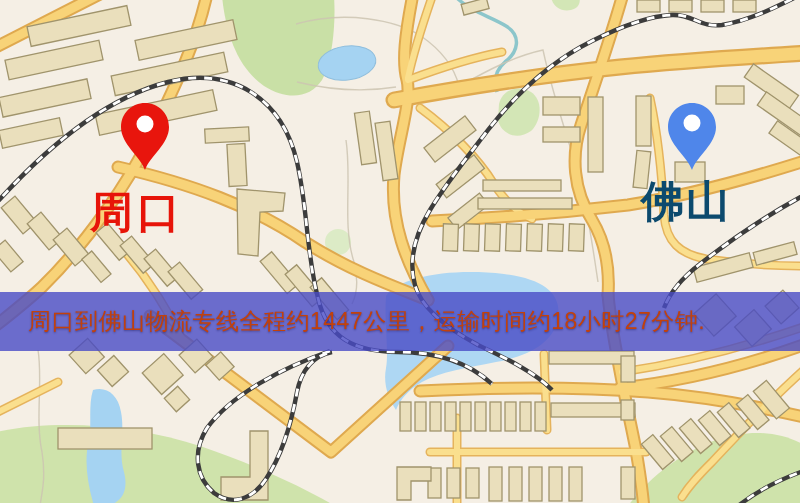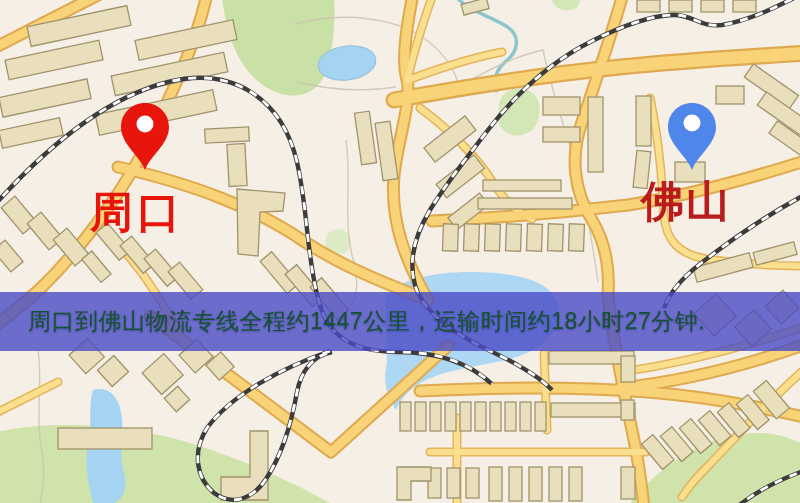--- a/index.html
+++ b/index.html
@@ -23,26 +23,26 @@
   .b{fill:#eadfbc;stroke:#a0946c;stroke-width:1.3;}
   
   .ct{fill:none;stroke:#ccc4b2;stroke-width:1.4;opacity:.85;}
   .banner{
     position:absolute;left:0;right:0;top:292px;height:59px;
     background:rgba(73,75,197,0.8);
     display:flex;align-items:center;
     padding:0 10px 0 28px;box-sizing:border-box;
   }
   .banner span{
-    color:#14532d;font-size:23px;letter-spacing:.5px;white-space:nowrap;
+    color:#c2410c;font-size:23px;letter-spacing:.5px;white-space:nowrap;
     text-shadow:0 1px 2px rgba(20,20,80,.45);
   }
   .city-label{position:absolute;font-size:43px;font-weight:bold;white-space:nowrap;}
   .city-label.origin{left:90px;top:172px;color:#e71409;letter-spacing:4px;margin-top:12px;}
-  .city-label.dest{left:641px;top:173px;color:#b91c1c;letter-spacing:2px;}
+  .city-label.dest{left:641px;top:173px;color:#0c4a6e;letter-spacing:2px;}
 </style>
 </head>
 <body>
 
 <div class="stage">
   <svg class="map-svg" viewBox="0 0 800 503">
 
     <g>
       <path d="M 222,-4 C 226,35 238,68 264,86 C 288,101 310,98 322,80 C 332,62 336,25 334,-4 Z" fill="#c9e0a6"></path>
       <path d="M 499,104 C 502,90 518,84 531,92 C 543,100 542,120 531,131 C 517,141 501,134 498,120 Z" fill="#d3e6b6"></path>

